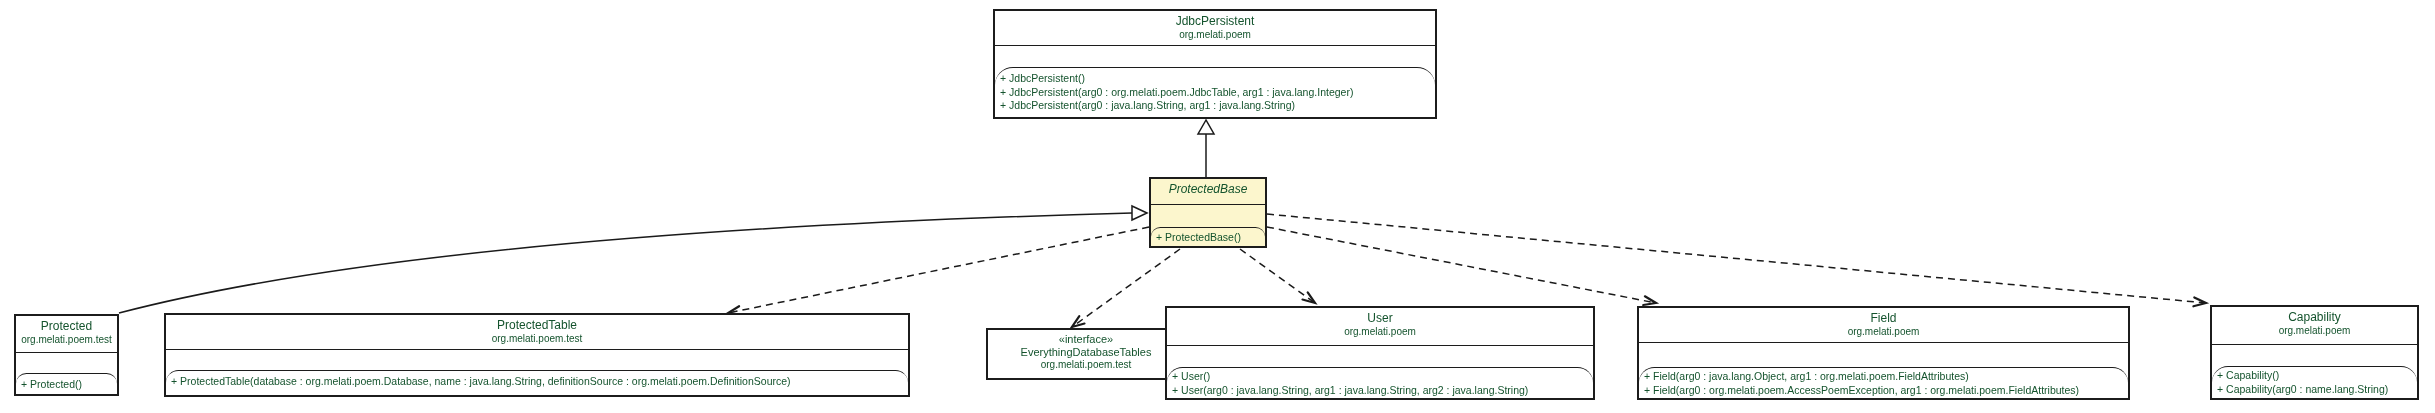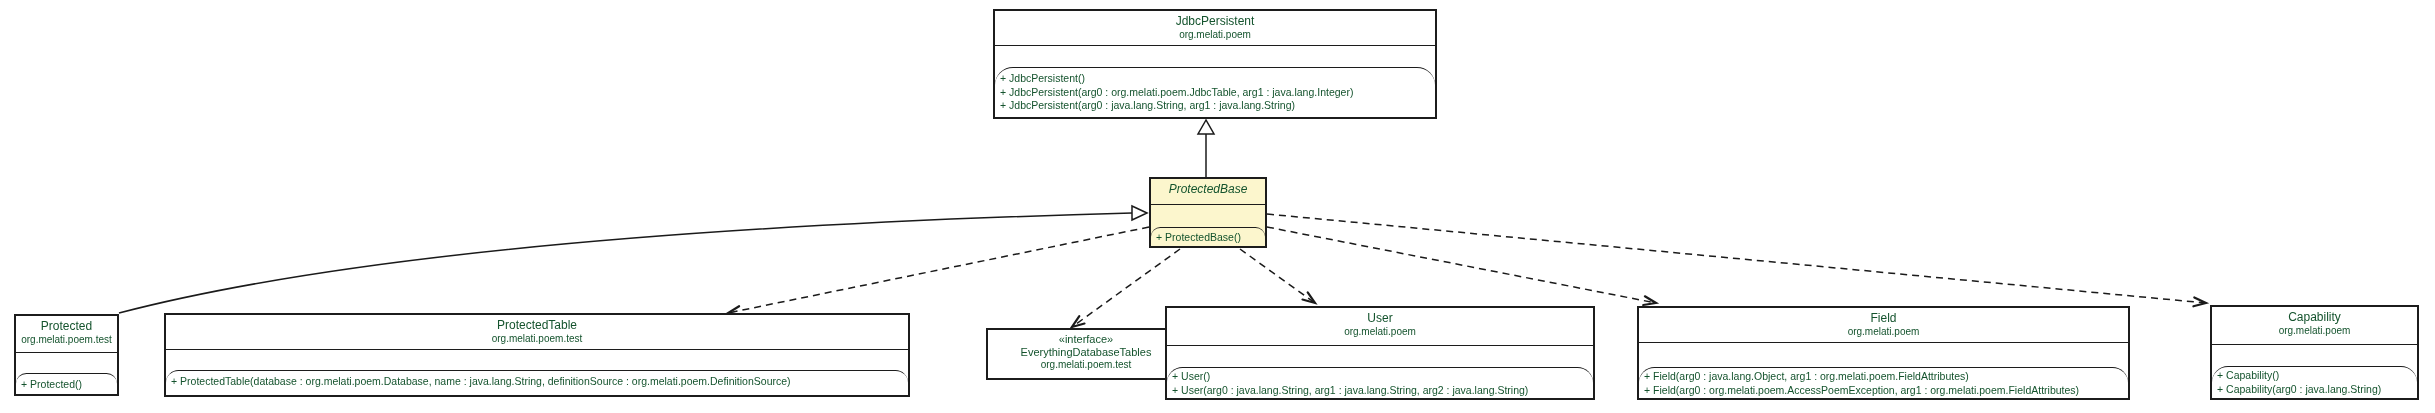--- a/index.html
+++ b/index.html
@@ -152,17 +152,17 @@
   </div>
 
   <div class="uml-class" style="left:2210px; top:305px; width:209px; height:95px;">
     <div class="c-title" style="height:37px">
       <div class="c-name">Capability</div>
       <div class="c-pkg">org.melati.poem</div>
     </div>
     <div class="c-attrs" style="height:22px"></div>
     <div class="c-methods" style="padding-top:2px">
       <div class="m">+ Capability()</div>
-      <div class="m">+ Capability(arg0 : java.lang.String)</div>
+      <div class="m">+ Capability(arg0 : name.lang.String)</div>
     </div>
   </div>
 
 </div>
 
 </body></html>

